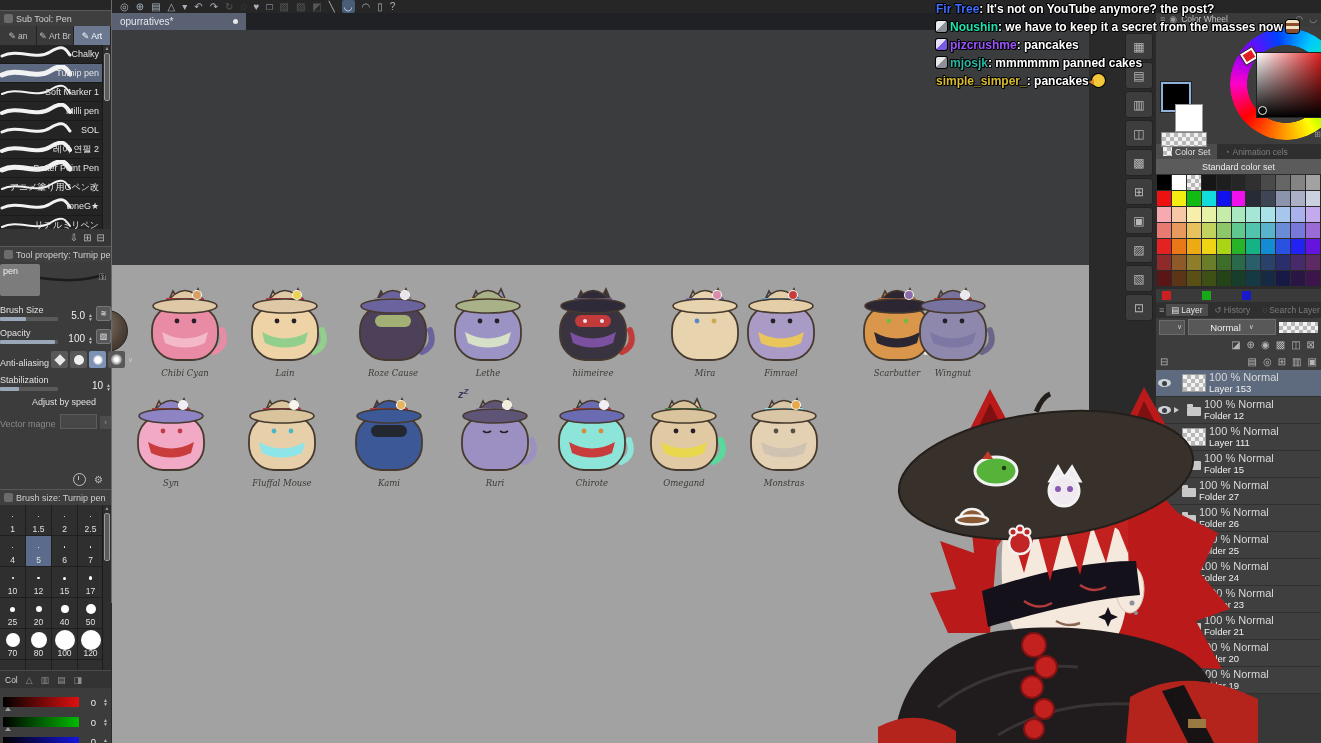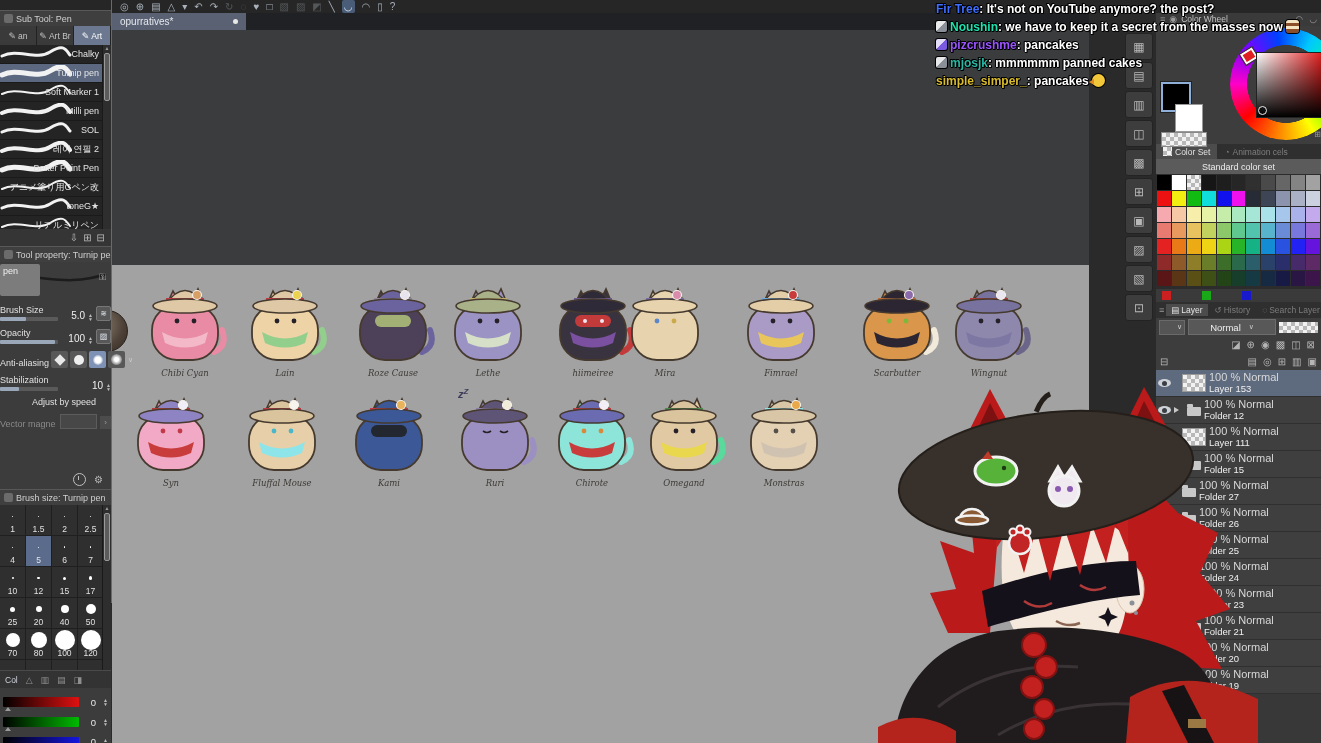--- a/index.html
+++ b/index.html
@@ -585,21 +585,21 @@
               <rect x="12" y="33" width="66" height="55" rx="25" fill="#39333f" stroke="#463a2f" stroke-width="1.8"></rect>
               <path d="M22,60 q23,13 46,0 l-3,11 q-20,9 -40,0 Z" fill="#7b50a0"></path>
               <path d="M25,33 Q45,4 65,33 Z" fill="#2f2a37" stroke="#463a2f" stroke-width="1.6"></path>
               <rect x="26" y="26" width="38" height="6.5" fill="#6c5b8e"></rect>
               <ellipse cx="45" cy="34" rx="32" ry="7" fill="#2f2a37" stroke="#463a2f" stroke-width="1.6"></ellipse>
               <rect x="27" y="43" width="36" height="12" rx="6" fill="#c23a3a"></rect>
               <circle cx="37" cy="49" r="2" fill="#efe6ef"></circle>
               <circle cx="54" cy="49" r="2" fill="#efe6ef"></circle>
               <text x="45" y="104" text-anchor="middle" font-size="8.5" font-style="italic" fill="#3d3a35" font-family="'DejaVu Serif',serif">hiimeiree</text>
             </svg></div>
-          <div class="cat" style="left: 508px; top: 7px;"><svg width="90" height="108" viewBox="0 0 90 108">
+          <div class="cat" style="left: 548px; top: 7px;"><svg width="90" height="108" viewBox="0 0 90 108">
               <polygon points="23,41 33,19 44,39" fill="#e7d3ad" stroke="#463a2f" stroke-width="1.6"></polygon>
               <polygon points="47,39 58,17 68,41" fill="#e7d3ad" stroke="#463a2f" stroke-width="1.6"></polygon>
               <rect x="12" y="33" width="66" height="55" rx="25" fill="#e7d3ad" stroke="#463a2f" stroke-width="1.8"></rect>
               <path d="M25,33 Q45,4 65,33 Z" fill="#e7d3ad" stroke="#463a2f" stroke-width="1.6"></path>
               <rect x="26" y="26" width="38" height="6.5" fill="#7b6caa"></rect>
               <ellipse cx="45" cy="34" rx="32" ry="7" fill="#e7d3ad" stroke="#463a2f" stroke-width="1.6"></ellipse>
               <circle cx="57" cy="23" r="4.5" fill="#db8bab" stroke="#f4f1ea" stroke-width="1.2"></circle>
               <circle cx="37" cy="49" r="2.4" fill="#5b87c9"></circle>
               <circle cx="54" cy="49" r="2.4" fill="#c9a94b"></circle>
               <text x="45" y="104" text-anchor="middle" font-size="8.5" font-style="italic" fill="#3d3a35" font-family="'DejaVu Serif',serif">Mira</text>
@@ -624,21 +624,21 @@
               <rect x="12" y="33" width="66" height="55" rx="25" fill="#da964b" stroke="#463a2f" stroke-width="1.8"></rect>
               <path d="M22,60 q23,13 46,0 l-3,11 q-20,9 -40,0 Z" fill="#2b2631"></path>
               <path d="M25,33 Q45,4 65,33 Z" fill="#2b2631" stroke="#463a2f" stroke-width="1.6"></path>
               <rect x="26" y="26" width="38" height="6.5" fill="#c06b36"></rect>
               <ellipse cx="45" cy="34" rx="32" ry="7" fill="#2b2631" stroke="#463a2f" stroke-width="1.6"></ellipse>
               <circle cx="57" cy="23" r="4.5" fill="#8b6bab" stroke="#f4f1ea" stroke-width="1.2"></circle>
               <circle cx="37" cy="49" r="2.4" fill="#7bb93b"></circle>
               <circle cx="54" cy="49" r="2.4" fill="#7bb93b"></circle>
               <text x="45" y="104" text-anchor="middle" font-size="8.5" font-style="italic" fill="#3d3a35" font-family="'DejaVu Serif',serif">Scarbutter</text>
             </svg></div>
-          <div class="cat" style="left: 832px; top: 7px;"><svg width="90" height="108" viewBox="0 0 90 108">
+          <div class="cat" style="left: 796px; top: 7px;"><svg width="90" height="108" viewBox="0 0 90 108">
               <path d="M74,80 q14,-6 8,-22" stroke="#6b6589" stroke-width="6" fill="none" stroke-linecap="round"></path>
               <polygon points="23,41 33,19 44,39" fill="#8e88ac" stroke="#463a2f" stroke-width="1.6"></polygon>
               <polygon points="47,39 58,17 68,41" fill="#8e88ac" stroke="#463a2f" stroke-width="1.6"></polygon>
               <rect x="12" y="33" width="66" height="55" rx="25" fill="#8e88ac" stroke="#463a2f" stroke-width="1.8"></rect>
               <path d="M22,60 q23,13 46,0 l-3,11 q-20,9 -40,0 Z" fill="#7d77a3"></path>
               <path d="M25,33 Q45,4 65,33 Z" fill="#78729e" stroke="#463a2f" stroke-width="1.6"></path>
               <rect x="26" y="26" width="38" height="6.5" fill="#b23b3b"></rect>
               <ellipse cx="45" cy="34" rx="32" ry="7" fill="#78729e" stroke="#463a2f" stroke-width="1.6"></ellipse>
               <circle cx="57" cy="23" r="4.5" fill="#eae6f2" stroke="#f4f1ea" stroke-width="1.2"></circle>
               <circle cx="37" cy="49" r="2.4" fill="#262028"></circle>

